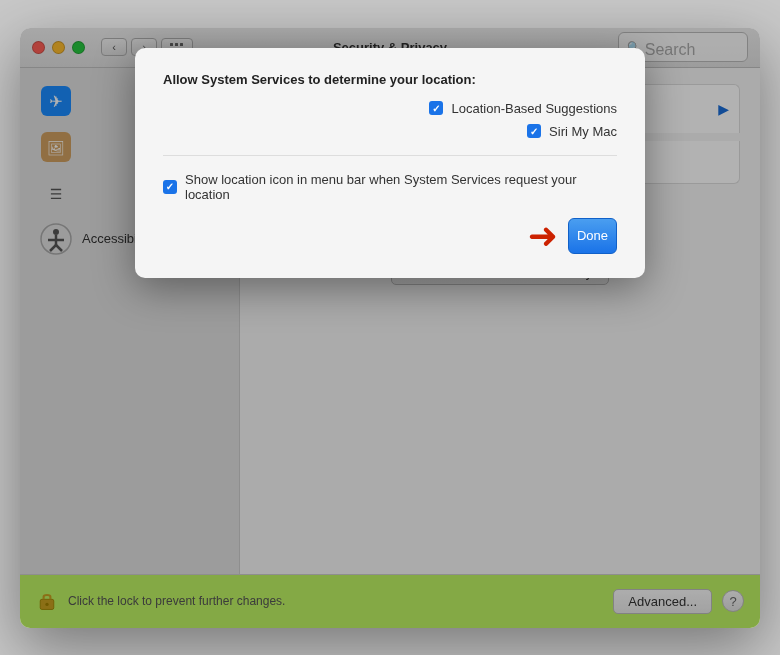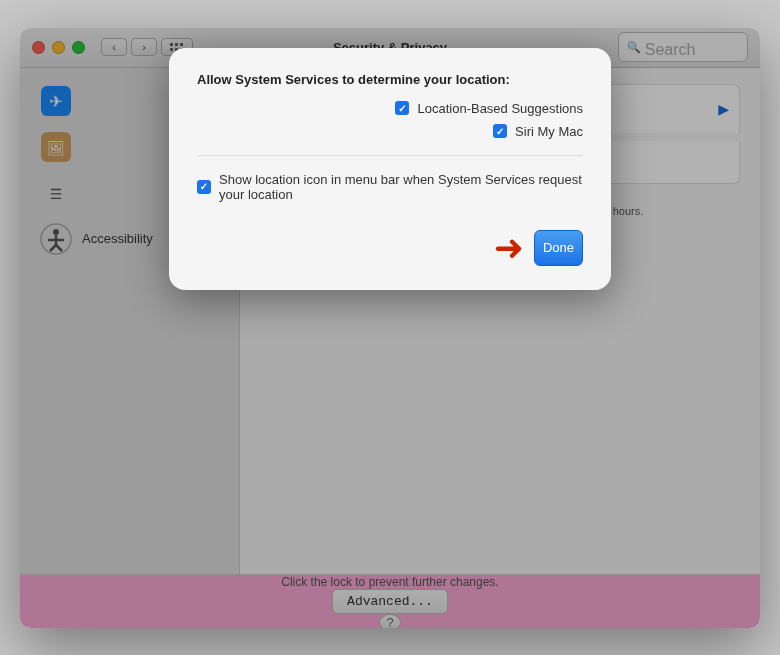--- a/index.html
+++ b/index.html
@@ -257,27 +257,26 @@
       border-radius: 5px;
       padding: 4px 16px;
       font-size: 12px;
       color: #333;
       cursor: pointer;
     }
 
     
     .bottom-bar {
       height: 54px;
-      background: #f9a8d4;
+      background: #bef264;
       border-top: 1px solid #ccc;
       display: flex;
       align-items: center;
       padding: 0 16px;
       flex-shrink: 0;
-      flex-direction: column;
     }
 
     .lock-icon {
       width: 22px;
       height: 22px;
       margin-right: 10px;
     }
 
     .lock-text {
       font-size: 12px;
@@ -286,21 +285,21 @@
     }
 
     .advanced-btn {
       background: linear-gradient(to bottom, #f8f8f8, #e8e8e8);
       border: 1px solid #bbb;
       border-radius: 5px;
       padding: 4px 14px;
       font-size: 13px;
       color: #333;
       cursor: pointer;
-      font-family: Liberation Mono, monospace;
+      margin-right: 10px;
     }
 
     .help-btn {
       width: 22px;
       height: 22px;
       background: linear-gradient(to bottom, #f8f8f8, #e0e0e0);
       border: 1px solid #bbb;
       border-radius: 50%;
       display: flex;
       align-items: center;
@@ -321,23 +320,23 @@
       display: flex;
       align-items: flex-start;
       justify-content: center;
       padding-top: 20px;
       z-index: 100;
       border-radius: 0;
     }
 
     .modal {
       background: #f5f5f5;
-      border-radius: 16px;
+      border-radius: 10px;
       box-shadow: 0 10px 40px rgba(0,0,0,0.4);
-      width: 442px;
+      width: 510px;
       padding: 24px 28px;
       position: relative;
     }
 
     .modal-title {
       font-size: 13px;
       font-weight: 700;
       color: #222;
       margin-bottom: 14px;
     }
@@ -375,21 +374,21 @@
 
     .modal-divider {
       height: 1px;
       background: #ddd;
       margin: 16px 0;
     }
 
     .show-icon-row {
       display: flex;
       align-items: center;
-      margin-bottom: 28px;
+      margin-bottom: 16px;
       justify-content: space-between;
     }
 
     .modal-footer {
       display: flex;
       justify-content: flex-end;
     }
 
     .done-btn {
       background: linear-gradient(to bottom, #4a9ef0, #1a73e8);

